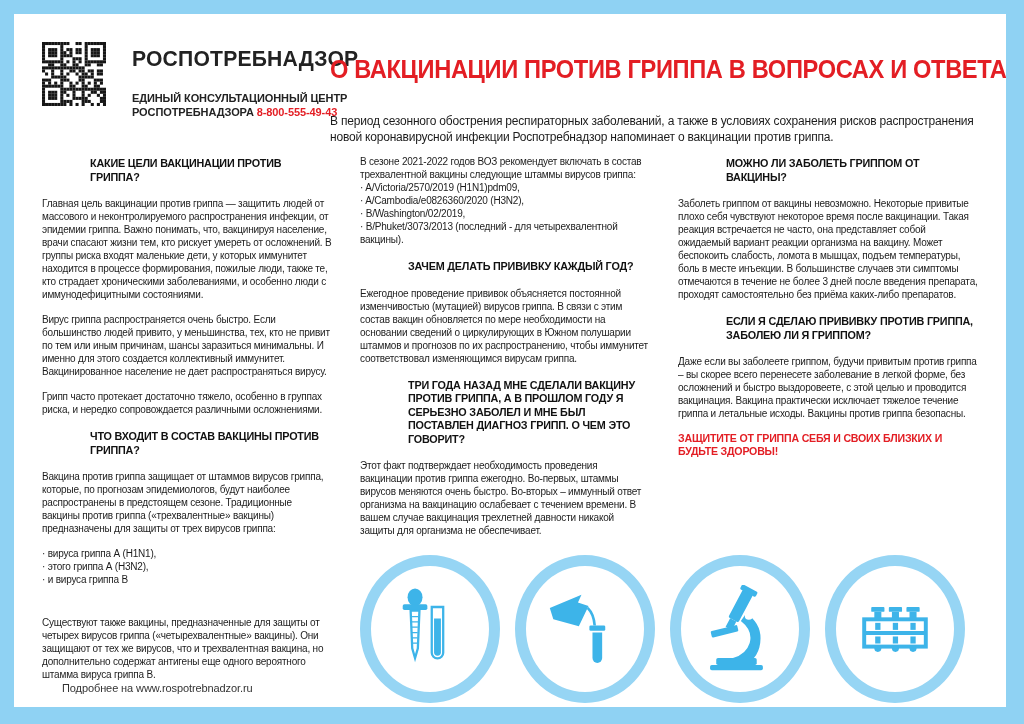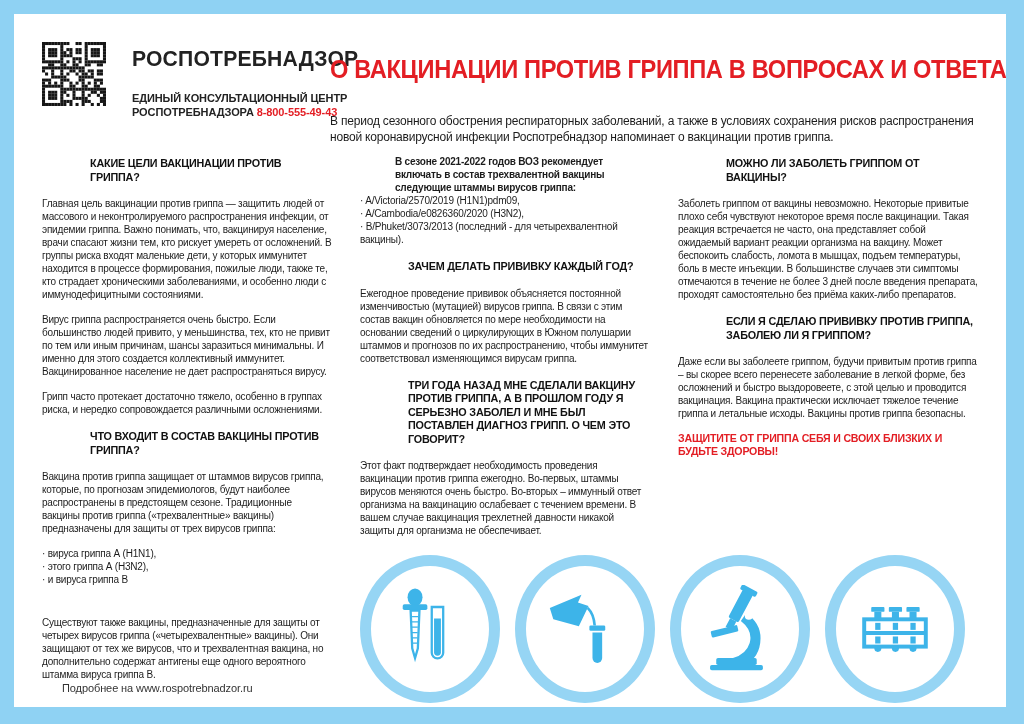--- a/index.html
+++ b/index.html
@@ -27,21 +27,21 @@
   
   .cols { position:absolute; left:28px; top:141px; width:940px;
           display:grid; grid-template-columns:290px 290px 300px; column-gap:28px; }
   .col { font-size:10px; line-height:13px; letter-spacing:-.2px; }
   .col h2 { font-size:10.8px; line-height:13.5px; font-weight:bold; color:#111;
             margin:14px 0 13px; letter-spacing:-.2px;padding-left:48px; }
   .col h2:first-child { margin-top:2px; }
   .col p { margin:0 0 12px; }
   .col ul { list-style:none; margin:0 0 12px; }
   .col ul.gap-after { margin-bottom:30px; }
-  .col .lead { font-weight:bold; margin-bottom:0;margin-left:35px; }
+  .col .lead { font-weight:normal; margin-bottom:0; }
   .important-label { color:#e31e24; font-weight:bold; }
   .cta { color:#e31e24; font-weight:bold; font-size:10.6px; margin-top:4px; }
 
   
   .icons-row { position:absolute; left:346px; top:541px; display:flex; gap:15px; }
   .badge { width:140px; height:148px; border-radius:50%; border:11px solid #96d5f4;
            background:#fff; display:flex; align-items:center; justify-content:center; }
   .badge svg { width:88px; height:88px; }
 
   .footer-note { position:absolute; left:48px; top:668px; font-size:11px;
@@ -339,20 +339,21 @@
           <li>· и вируса гриппа В</li>
         </ul>
         <p>Существуют также вакцины, предназначенные для защиты от четырех вирусов гриппа («четырехвалентные» вакцины). Они защищают от тех же вирусов, что и трехвалентная вакцина, но дополнительно содержат антигены еще одного вероятного штамма вируса гриппа В.</p>
       </section>
 
       <section class="col">
         <p class="lead">В сезоне 2021-2022 годов ВОЗ рекомендует включать в состав трехвалентной вакцины следующие штаммы вирусов гриппа:</p>
         <ul>
           <li>· A/Victoria/2570/2019 (H1N1)pdm09,</li>
           <li>· A/Cambodia/e0826360/2020 (H3N2),</li>
+          <li>· B/Washington/02/2019,</li>
           <li>· B/Phuket/3073/2013 (последний - для четырехвалентной вакцины).</li>
         </ul>
         <h2>ЗАЧЕМ ДЕЛАТЬ ПРИВИВКУ КАЖДЫЙ ГОД?</h2>
         <p>Ежегодное проведение прививок объясняется постоянной изменчивостью (мутацией) вирусов гриппа. В связи с этим состав вакцин обновляется по мере необходимости на основании сведений о циркулирующих в Южном полушарии штаммов и прогнозов по их распространению, чтобы иммунитет соответствовал изменяющимся вирусам гриппа.</p>
         <h2>ТРИ ГОДА НАЗАД МНЕ СДЕЛАЛИ ВАКЦИНУ ПРОТИВ ГРИППА, А В ПРОШЛОМ ГОДУ Я СЕРЬЕЗНО ЗАБОЛЕЛ И МНЕ БЫЛ ПОСТАВЛЕН ДИАГНОЗ ГРИПП. О ЧЕМ ЭТО ГОВОРИТ?</h2>
         <p>Этот факт подтверждает необходимость проведения вакцинации против гриппа ежегодно. Во-первых, штаммы вирусов меняются очень быстро. Во-вторых – иммунный ответ организма на вакцинацию ослабевает с течением времени. В вашем случае вакцинация трехлетней давности никакой защиты для организма не обеспечивает.</p>
       </section>
 
       <section class="col">
         <h2>МОЖНО ЛИ ЗАБОЛЕТЬ ГРИППОМ ОТ ВАКЦИНЫ?</h2>

